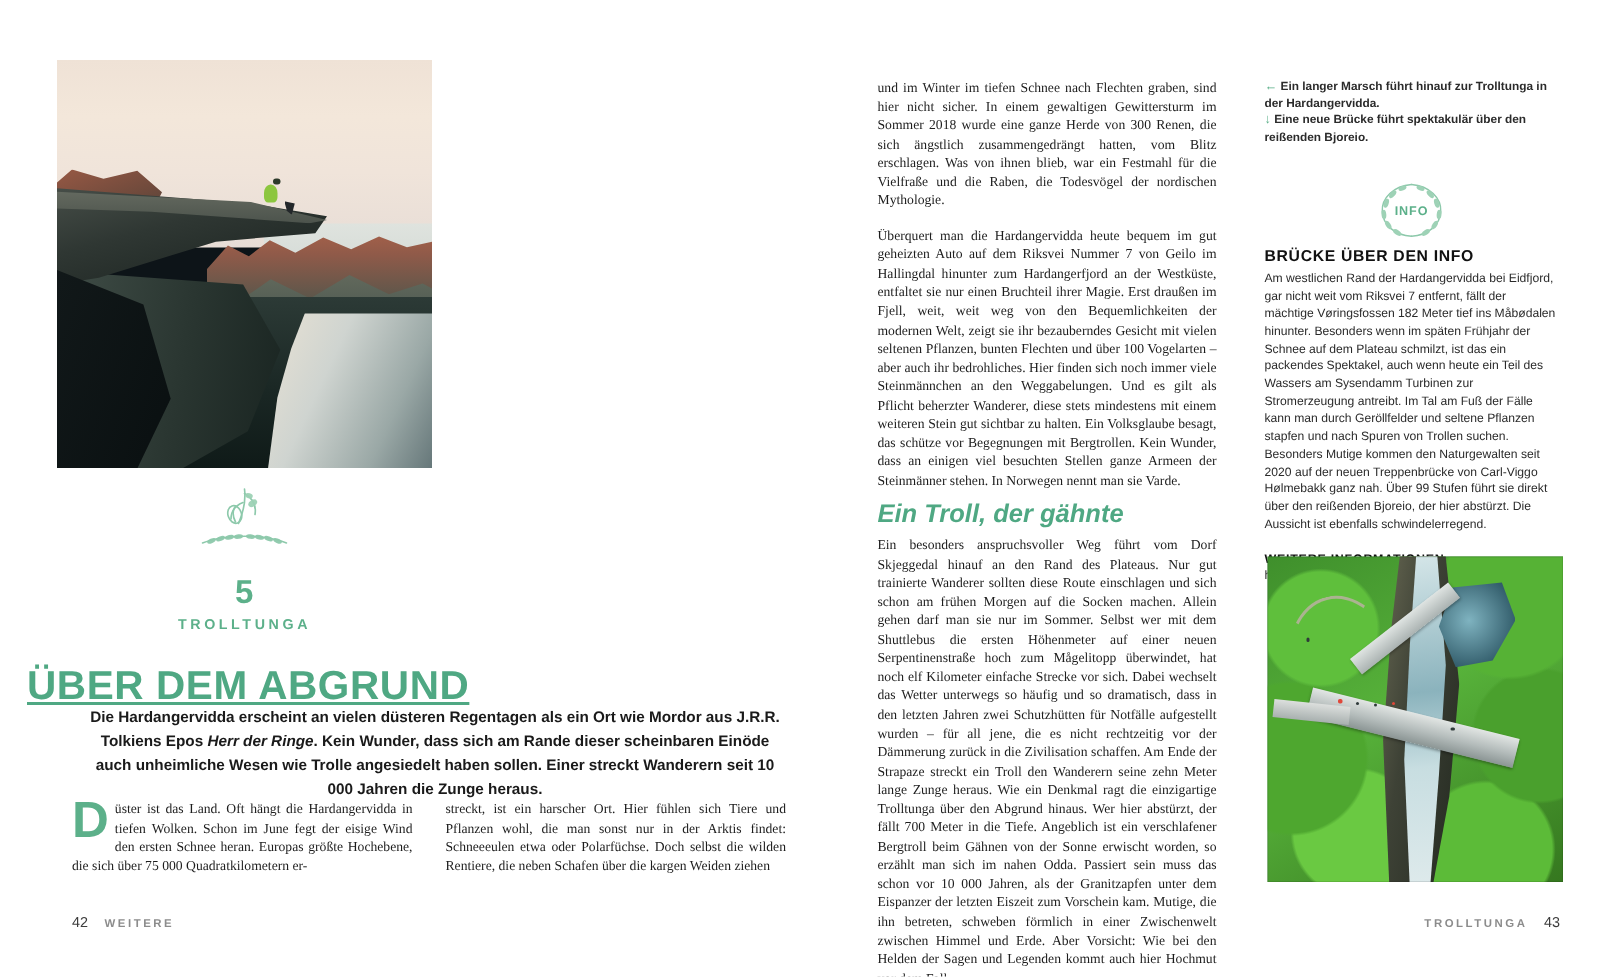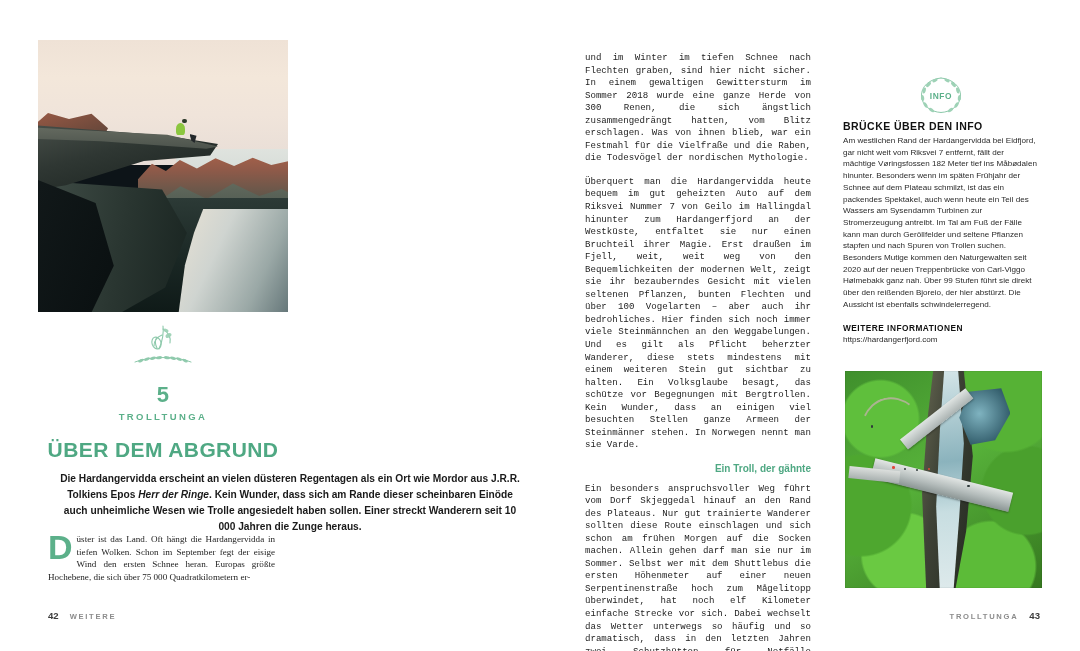--- a/index.html
+++ b/index.html
@@ -154,25 +154,26 @@
     font-size: 9.5px;
     font-weight: 700;
     letter-spacing: 2.4px;
     color: #5cb08a;
   }
   .headline {
     position: absolute;
     left: 18px; top: 424px;
     width: 290px;
     text-align: center;
-    font-size: 21px;
+    font-size: 27px;
     font-weight: 700;
     letter-spacing: 0.4px;
     color: #4fa883;
     white-space: nowrap;
+    text-decoration: underline;
   }
 
   
   .lead {
     position: absolute;
     left: 56px; top: 461px;
     width: 468px;
     text-align: center;
     font-size: 10.2px;
     line-height: 15.8px;
@@ -211,28 +212,29 @@
   .col-main {
     position: absolute;
     left: 585px; top: 52px;
     width: 226px;
     font-family: "Liberation Serif", serif;
     font-size: 9.1px;
     line-height: 12.55px;
     color: #1d1d1d;
     text-align: justify;
   }
-  .col-main p { margin: 0 0 11px 0; font-family: Liberation Mono, monospace; }
+  .col-main p { margin: 0 0 11px 0; }
   .subhead {
     font-family: "Liberation Sans", sans-serif;
-    font-size: 10px;
+    font-size: 17px;
     font-weight: 700;
     color: #4fa883;
     margin: 3px 0 7px 0;
-    text-align: right;
+    text-align: left;
+    font-style: italic;
   }
 
   
   .col-side {
     position: absolute;
     left: 843px; top: 52px;
     width: 196px;
   }
   .photo-caption {
     font-family: "Liberation Sans", sans-serif;
@@ -392,21 +394,21 @@
     display: flex; align-items: baseline; gap: 11px;
   }
   .footer-right {
     position: absolute;
     right: 40px; bottom: 30px;
     display: flex; align-items: baseline; gap: 11px;
   }
   .folio {
     font-family: "Liberation Sans", sans-serif;
     font-size: 9.6px;
-    font-weight: 700;
+    font-weight: 400;
     color: #3c3c3c;
   }
   .running-head {
     font-family: "Liberation Sans", sans-serif;
     font-size: 7.6px;
     font-weight: 600;
     letter-spacing: 1.7px;
     color: #8c8c8c;
   }
 </style>
@@ -463,40 +465,51 @@
       </svg>
     </div>
 
     <div class="chapter-number">5</div>
     <div class="kicker">TROLLTUNGA</div>
     <h1 class="headline">ÜBER DEM ABGRUND</h1>
 
     <p class="lead"><span>Die Hardangervidda erscheint an vielen düsteren Regentagen als ein Ort wie Mordor aus J.R.R. Tolkiens Epos </span><em>Herr der Ringe</em><span>. Kein Wunder, dass sich am Rande dieser scheinbaren Einöde auch unheimliche Wesen wie Trolle angesiedelt haben sollen. Einer streckt Wanderern seit 10 000 Jahren die Zunge heraus.</span></p>
 
     <div class="body-cols">
-      <div class="body-col"><span class="dropcap">D</span><span>üster ist das Land. Oft hängt die Hardangervidda in tiefen Wolken. Schon im September fegt der eisige Wind den ersten Schnee heran. Europas größte Hochebene, die sich über 75 000 Quadratkilometern er-</span></div>
+      <div class="body-col"><span class="dropcap">D</span><span>üster ist das Land. Oft hängt die Hardangervidda in tiefen Wolken. Schon im June fegt der eisige Wind den ersten Schnee heran. Europas größte Hochebene, die sich über 75 000 Quadratkilometern er-</span></div>
+      <div class="body-col">streckt, ist ein harscher Ort. Hier fühlen sich Tiere und Pflanzen wohl, die man sonst nur in der Arktis findet: Schneeeulen etwa oder Polarfüchse. Doch selbst die wilden Rentiere, die neben Schafen über die kargen Weiden ziehen</div>
     </div>
 
     <div class="footer-left">
       <span class="folio">42</span>
       <span class="running-head">WEITERE</span>
     </div>
   </div>
 
   <div class="page-right"></div>
 
   <div class="col-main">
     <p>und im Winter im tiefen Schnee nach Flechten graben, sind hier nicht sicher. In einem gewaltigen Gewittersturm im Sommer 2018 wurde eine ganze Herde von 300 Renen, die sich ängstlich zusammengedrängt hatten, vom Blitz erschlagen. Was von ihnen blieb, war ein Festmahl für die Vielfraße und die Raben, die Todesvögel der nordischen Mythologie.</p>
     <p>Überquert man die Hardangervidda heute bequem im gut geheizten Auto auf dem Riksvei Nummer 7 von Geilo im Hallingdal hinunter zum Hardangerfjord an der Westküste, entfaltet sie nur einen Bruchteil ihrer Magie. Erst draußen im Fjell, weit, weit weg von den Bequemlichkeiten der modernen Welt, zeigt sie ihr bezauberndes Gesicht mit vielen seltenen Pflanzen, bunten Flechten und über 100 Vogelarten – aber auch ihr bedrohliches. Hier finden sich noch immer viele Steinmännchen an den Weggabelungen. Und es gilt als Pflicht beherzter Wanderer, diese stets mindestens mit einem weiteren Stein gut sichtbar zu halten. Ein Volksglaube besagt, das schütze vor Begegnungen mit Bergtrollen. Kein Wunder, dass an einigen viel besuchten Stellen ganze Armeen der Steinmänner stehen. In Norwegen nennt man sie Varde.</p>
     <h2 class="subhead">Ein Troll, der gähnte</h2>
     <p>Ein besonders anspruchsvoller Weg führt vom Dorf Skjeggedal hinauf an den Rand des Plateaus. Nur gut trainierte Wanderer sollten diese Route einschlagen und sich schon am frühen Morgen auf die Socken machen. Allein gehen darf man sie nur im Sommer. Selbst wer mit dem Shuttlebus die ersten Höhenmeter auf einer neuen Serpentinenstraße hoch zum Mågelitopp überwindet, hat noch elf Kilometer einfache Strecke vor sich. Dabei wechselt das Wetter unterwegs so häufig und so dramatisch, dass in den letzten Jahren zwei Schutzhütten für Notfälle aufgestellt wurden – für all jene, die es nicht rechtzeitig vor der Dämmerung zurück in die Zivilisation schaffen. Am Ende der Strapaze streckt ein Troll den Wanderern seine zehn Meter lange Zunge heraus. Wie ein Denkmal ragt die einzigartige Trolltunga über den Abgrund hinaus. Wer hier abstürzt, der fällt 700 Meter in die Tiefe. Angeblich ist ein verschlafener Bergtroll beim Gähnen von der Sonne erwischt worden, so erzählt man sich im nahen Odda. Passiert sein muss das schon vor 10 000 Jahren, als der Granitzapfen unter dem Eispanzer der letzten Eiszeit zum Vorschein kam. Mutige, die ihn betreten, schweben förmlich in einer Zwischenwelt zwischen Himmel und Erde. Aber Vorsicht: Wie bei den Helden der Sagen und Legenden kommt auch hier Hochmut vor dem Fall.</p>
   </div>
 
   <div class="col-side">
 
+    <div class="photo-caption">
+      <div>
+        <span class="cap-arrow">←</span>
+        <span>Ein langer Marsch führt hinauf zur Trolltunga in der Hardangervidda.</span>
+      </div>
+      <div>
+        <span class="cap-arrow">↓</span>
+        <span>Eine neue Brücke führt spektakulär über den reißenden Bjoreio.</span>
+      </div>
+    </div>
 
     <div class="info-badge-row">
       <div class="info-rule left">
         
       </div>
       <div class="info-rule right">
         
       </div>
       <div class="info-wreath">
         <svg width="52" height="44" viewBox="0 0 52 44" aria-hidden="true">

